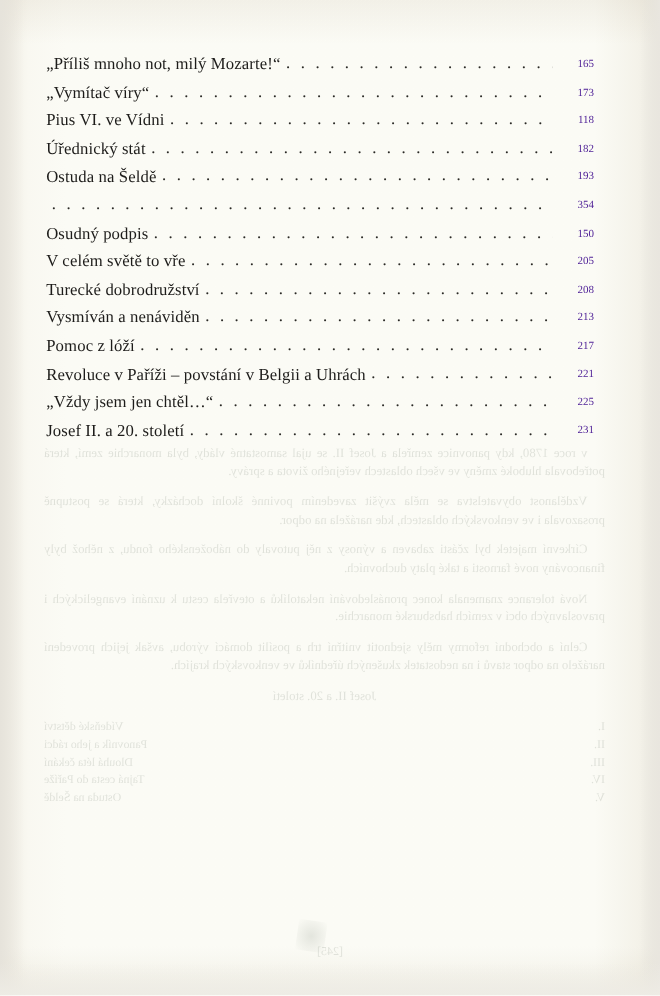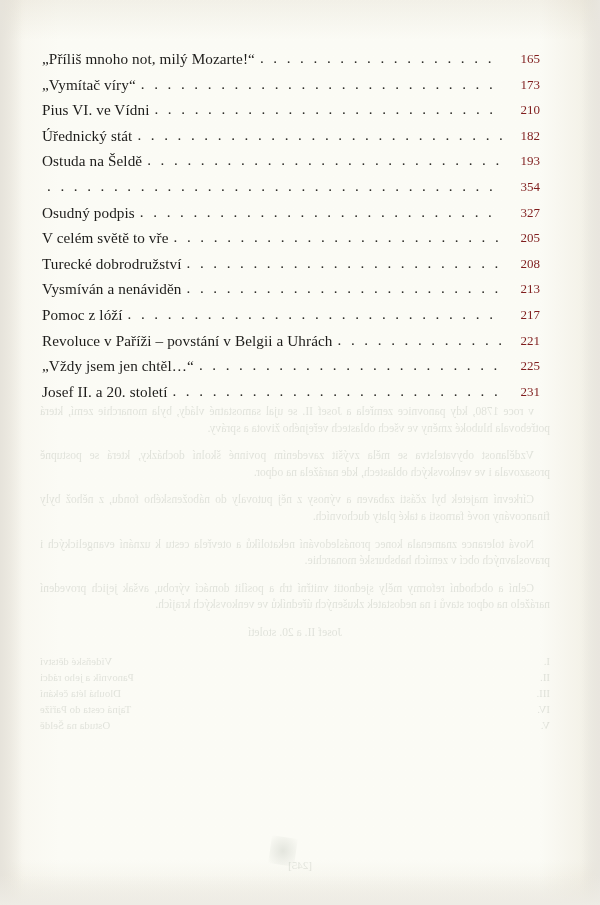--- a/index.html
+++ b/index.html
@@ -77,22 +77,22 @@
     font-size: 15.2px;
     letter-spacing: 2.9px;
   }
   .toc-leader::after {
     content: ". . . . . . . . . . . . . . . . . . . . . . . . . . . . . . . . . . . . . . . . . . . . . . . . . . . . . . . . . . .";
   }
   .toc-page {
     flex: 0 0 auto;
     width: 34px;
     text-align: right;
-    font-size: 13px;
-    color: #7f1d1d;
+    font-size: 10px;
+    color: #4c1d95;
   }
 
   
   .showthrough {
     position: absolute;
     left: 40px;
     top: 404px;
     width: 510px;
     transform: scaleX(-1);
     opacity: 0.17;
@@ -152,21 +152,21 @@
 
     <div class="toc-row">
       <span class="toc-title">„Vymítač víry“</span>
       <span class="toc-leader"></span>
       <span class="toc-page">173</span>
     </div>
 
     <div class="toc-row">
       <span class="toc-title">Pius VI. ve Vídni</span>
       <span class="toc-leader"></span>
-      <span class="toc-page">210</span>
+      <span class="toc-page">118</span>
     </div>
 
     <div class="toc-row">
       <span class="toc-title">Úřednický stát</span>
       <span class="toc-leader"></span>
       <span class="toc-page">182</span>
     </div>
 
 
 
@@ -177,21 +177,21 @@
     </div>
 
     <div class="toc-row">
       <span class="toc-leader"></span>
       <span class="toc-page">354</span>
     </div>
 
     <div class="toc-row">
       <span class="toc-title">Osudný podpis</span>
       <span class="toc-leader"></span>
-      <span class="toc-page">327</span>
+      <span class="toc-page">150</span>
     </div>
 
     <div class="toc-row">
       <span class="toc-title">V celém světě to vře</span>
       <span class="toc-leader"></span>
       <span class="toc-page">205</span>
     </div>
 
     <div class="toc-row">
       <span class="toc-title">Turecké dobrodružství</span>

